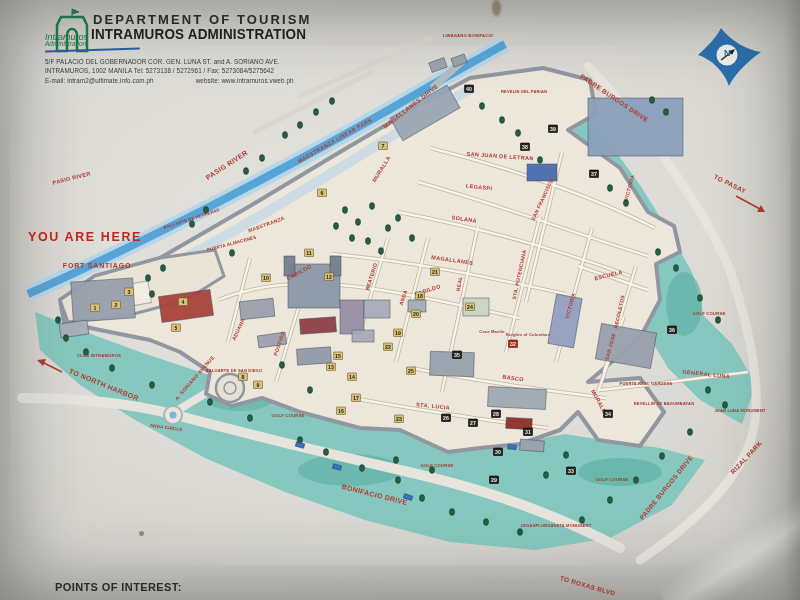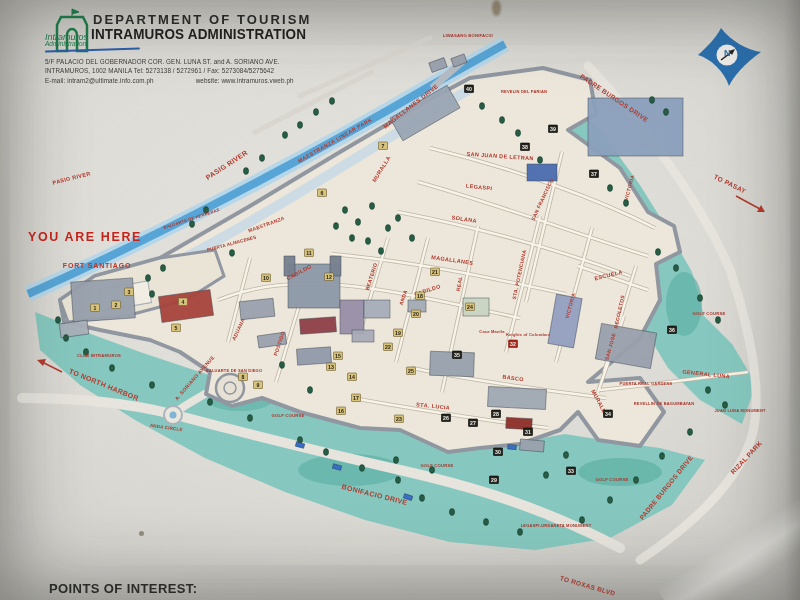--- a/index.html
+++ b/index.html
@@ -20,21 +20,21 @@
   .hdr-script{position:absolute;left:0px;top:29px;width:95px;color:#1d7c4b;font-style:italic;font-weight:normal;line-height:1;}
   .hdr-script .l1{font-size:9px;}
   .hdr-script .l2{font-size:6.5px;margin-top:-1px;}
   .hdr-script .swoosh{height:2px;background:#2a5fa8;border-radius:2px;margin-top:1px;transform:rotate(-2deg);}
   .addr{position:absolute;left:0;color:#3c3c38;font-size:6.3px;letter-spacing:.1px;white-space:nowrap;}
   .a1{top:54px}.a2{top:63px}.a3{top:73px;display:flex;gap:42px;}
   .logo{position:absolute;left:8px;top:3px;}
   
   .map-title{position:absolute;left:50px;top:516px;font-family:"Liberation Serif",serif;
     font-weight:bold;font-size:34px;color:#232b36;letter-spacing:.5px;text-shadow:0 0 1px rgba(35,43,54,.5);}
-  .poi-label{position:absolute;left:49px;top:581px;font-size:13px;font-weight:bold;color:#2c2c2a;letter-spacing:.4px;}
+  .poi-label{position:absolute;left:55px;top:581px;font-size:11px;font-weight:bold;color:#2c2c2a;letter-spacing:.4px;}
   .compass{position:absolute;left:693px;top:25px;}
   
   .stain1{position:absolute;left:492px;top:0;width:9px;height:16px;background:rgba(95,72,30,.45);border-radius:50%;filter:blur(1px);}
   .stain2{position:absolute;left:139px;top:531px;width:5px;height:5px;background:rgba(80,70,50,.5);border-radius:50%;filter:blur(.5px);}
   .glare{position:absolute;left:650px;top:520px;width:240px;height:46px;transform:rotate(-33deg);
     background:linear-gradient(180deg,rgba(255,255,255,0),rgba(252,252,249,.42),rgba(255,255,255,0));}
   .edge{position:absolute;right:0;top:0;width:16px;height:600px;background:linear-gradient(90deg,rgba(0,0,0,0),rgba(40,40,38,.14));}
   
   text{font-family:"Liberation Sans",sans-serif;}
   .lbl{font-weight:bold;fill:#b23a2e;letter-spacing:.35px;}

